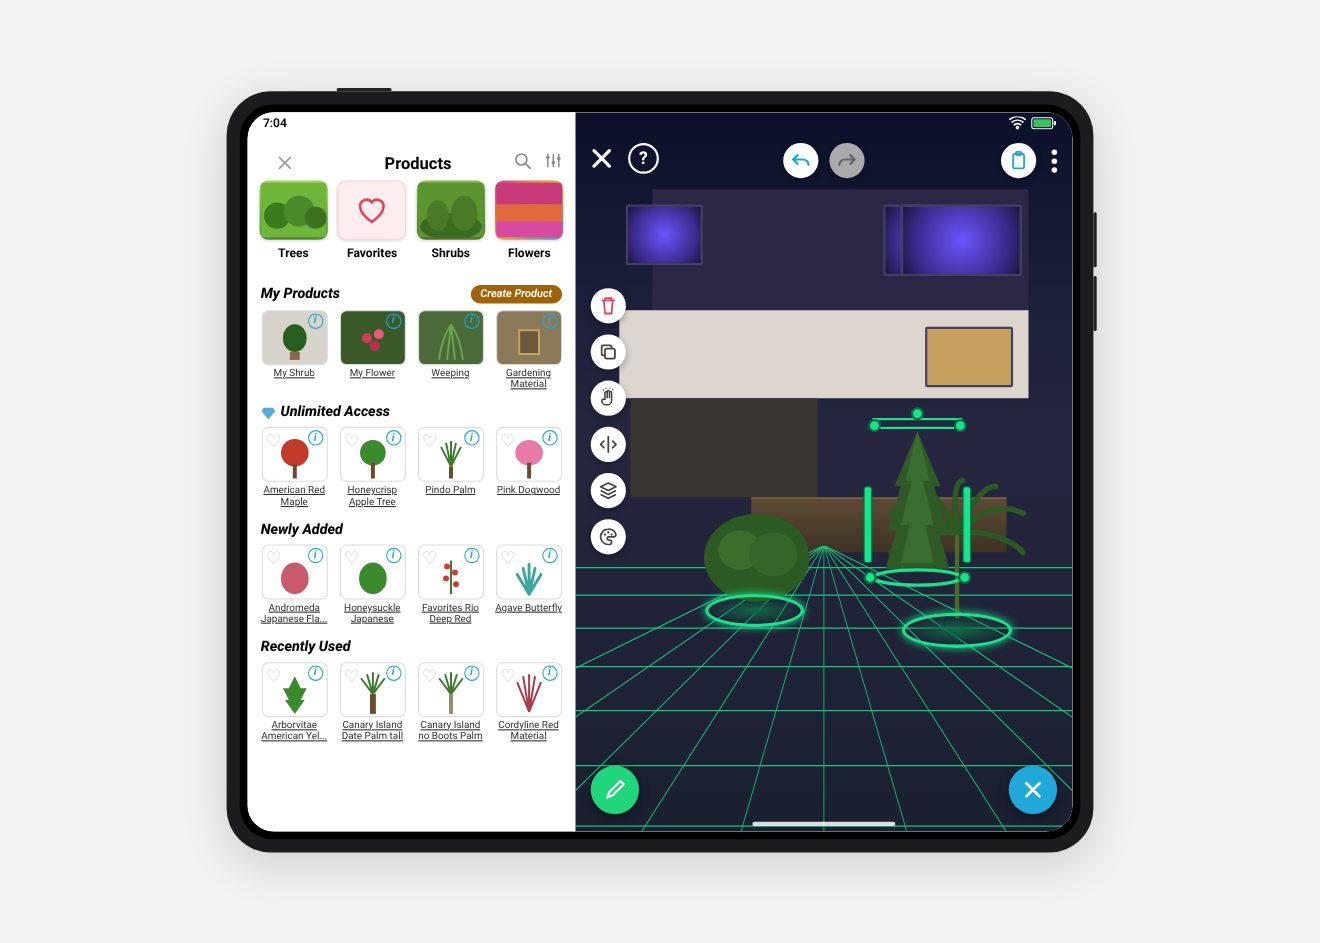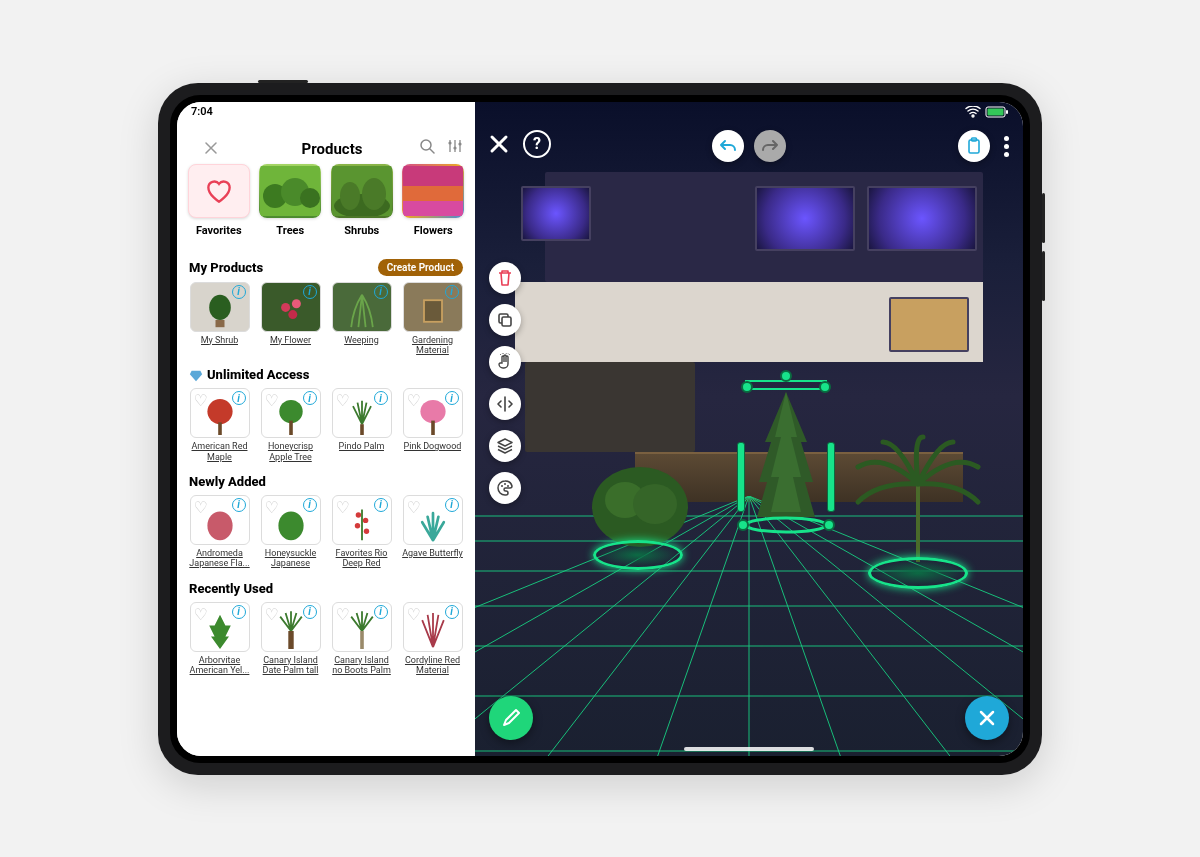--- a/index.html
+++ b/index.html
@@ -1,19 +1,19 @@
 <!DOCTYPE html>
 <html><head>
 <meta charset="utf-8">
 <style>
 * { margin:0; padding:0; box-sizing:border-box; font-family:-apple-system,BlinkMacSystemFont,"Segoe UI",Roboto,Helvetica,Arial,sans-serif; -webkit-font-smoothing:antialiased; }
 body { background:#f2f2f2; width:1200px; height:857px; display:flex; align-items:center; justify-content:center; }
 
 
-.ipad { width:884px; height:692px; background:#1c1c1e; border-radius:40px; padding:12px; position:relative; box-shadow:0 10px 40px rgba(0,0,0,.15); }
+.ipad { width:788px; height:692px; background:#1c1c1e; border-radius:40px; padding:12px; position:relative; box-shadow:0 10px 40px rgba(0,0,0,.15); }
 .bezel { width:100%; height:100%; background:#000; border-radius:30px; padding:7px; }
 .screen { width:100%; height:100%; background:#fff; border-radius:24px; overflow:hidden; position:relative; display:flex; }
 .side-button-1{position:absolute;right:-3px;top:110px;width:3px;height:50px;background:#222;border-radius:2px;}
 .side-button-2{position:absolute;right:-3px;top:168px;width:3px;height:50px;background:#222;border-radius:2px;}
 .top-button  {position:absolute;top:-3px;left:100px;height:3px;width:50px;background:#222;border-radius:2px;}
 
 
 .left-pane { width:298px; height:100%; background:#fff; display:flex; flex-direction:column; overflow:hidden; position:relative;}
 .right-pane{ flex:1; height:100%; position:relative; overflow:hidden; }
 
@@ -33,21 +33,21 @@
 .cat-row { display:flex; gap:8px; padding:6px 10px 10px 10px; }
 .cat-card { flex:1; min-width:0; display:flex; flex-direction:column; align-items:center; cursor:pointer;}
 .cat-thumb { width:62px; height:54px; border-radius:8px; background:#8fbf5a; overflow:hidden; display:flex; align-items:center; justify-content:center; box-shadow:0 1px 3px rgba(0,0,0,.15);}
 .cat-card.fav .cat-thumb{ background:#ffeef0; border:1px solid #ffd4da;}
 .cat-card.fav .heart { color:#e94057; }
 .cat-label { font-size:11px; font-weight:700; margin-top:6px; color:#000; }
 
 
 .sb-scroll { flex:1; overflow-y:auto; overflow-x:hidden; padding:0 10px 10px 10px;}
 .section { margin-top:8px; }
-.section-head { display:flex; align-items:center; justify-content:space-between; padding:4px 2px 6px 2px;}
+.section-head { display:flex; align-items:center; justify-content:space-between; padding:4px 2px 6px 2px;font-style:italic;}
 .section-title { font-size:13px; font-weight:800; color:#000; display:flex; align-items:center; gap:4px;}
 .pill { background:#a16207; color:#fff; font-size:10px; font-weight:600; padding:3px 9px; border-radius:999px;}
 .grid { display:grid; grid-template-columns:repeat(4,1fr); gap:6px;}
 .card { display:flex; flex-direction:column; align-items:center; min-width:0;}
 .card-thumb { width:60px; height:50px; border:1px solid #dcdcdc; border-radius:6px; background:#fff; position:relative; display:flex; align-items:flex-end; justify-content:center; overflow:hidden;}
 .card-fav { position:absolute; top:2px; left:3px; color:#ccc; }
 .card-info{ position:absolute; top:2px; right:3px; width:14px; height:14px; border:1.5px solid #1fa8d8; color:#1fa8d8; border-radius:50%; display:flex; align-items:center; justify-content:center; font-size:10px; font-weight:700; font-style:italic;}
 .card-label { font-size:9px; line-height:1.15; text-align:center; margin-top:3px; color:#333; max-width:64px; overflow:hidden; display:-webkit-box;text-decoration:underline; -webkit-line-clamp:2; -webkit-box-orient:vertical;}
 
 
@@ -142,38 +142,38 @@
                   <path d="M3 2v12M8 2v12M13 2v12" stroke="#888" stroke-width="1.3"></path>
                   <circle cx="3" cy="5" r="1.6" fill="#888"></circle>
                   <circle cx="8" cy="10" r="1.6" fill="#888"></circle>
                   <circle cx="13" cy="6" r="1.6" fill="#888"></circle>
                 </svg>
           </span>
         </div>
       </div>
 
       <div class="cat-row">
-        <div class="cat-card fav">
-          <div class="cat-thumb">
-                <svg class="heart" width="30" height="26" viewBox="0 0 24 22">
-                  <path d="M12 20s-9-5.5-9-12a5 5 0 019-3 5 5 0 019 3c0 6.5-9 12-9 12z" fill="none" stroke="currentColor" stroke-width="2"></path>
-                </svg>
-              </div>
-          <span class="cat-label">Favorites</span>
-        </div>
         <div class="cat-card">
           <div class="cat-thumb" style="background:linear-gradient(180deg,#a5d565 0%,#4b8a2e 100%);">
             <svg width="60" height="50" viewBox="0 0 60 50">
                   <rect width="60" height="50" fill="#6fb53a"></rect>
                   <circle cx="15" cy="30" r="12" fill="#3c7a20"></circle>
                   <circle cx="35" cy="26" r="14" fill="#4a8a2a"></circle>
                   <circle cx="50" cy="32" r="10" fill="#3a7220"></circle>
                 </svg>
           </div>
           <span class="cat-label">Trees</span>
+        </div>
+        <div class="cat-card fav">
+          <div class="cat-thumb">
+                <svg class="heart" width="30" height="26" viewBox="0 0 24 22">
+                  <path d="M12 20s-9-5.5-9-12a5 5 0 019-3 5 5 0 019 3c0 6.5-9 12-9 12z" fill="none" stroke="currentColor" stroke-width="2"></path>
+                </svg>
+              </div>
+          <span class="cat-label">Favorites</span>
         </div>
         <div class="cat-card">
           <div class="cat-thumb" style="background:linear-gradient(180deg,#8ab548,#4a7528);">
             <svg width="60" height="50" viewBox="0 0 60 50">
                   <rect width="60" height="50" fill="#5a9530"></rect>
                   <ellipse cx="30" cy="40" rx="28" ry="12" fill="#3c6a20"></ellipse>
                   <ellipse cx="18" cy="30" rx="10" ry="14" fill="#4a7a28"></ellipse>
                   <ellipse cx="42" cy="28" rx="12" ry="16" fill="#4a7a28"></ellipse>
                 </svg>
           </div>

